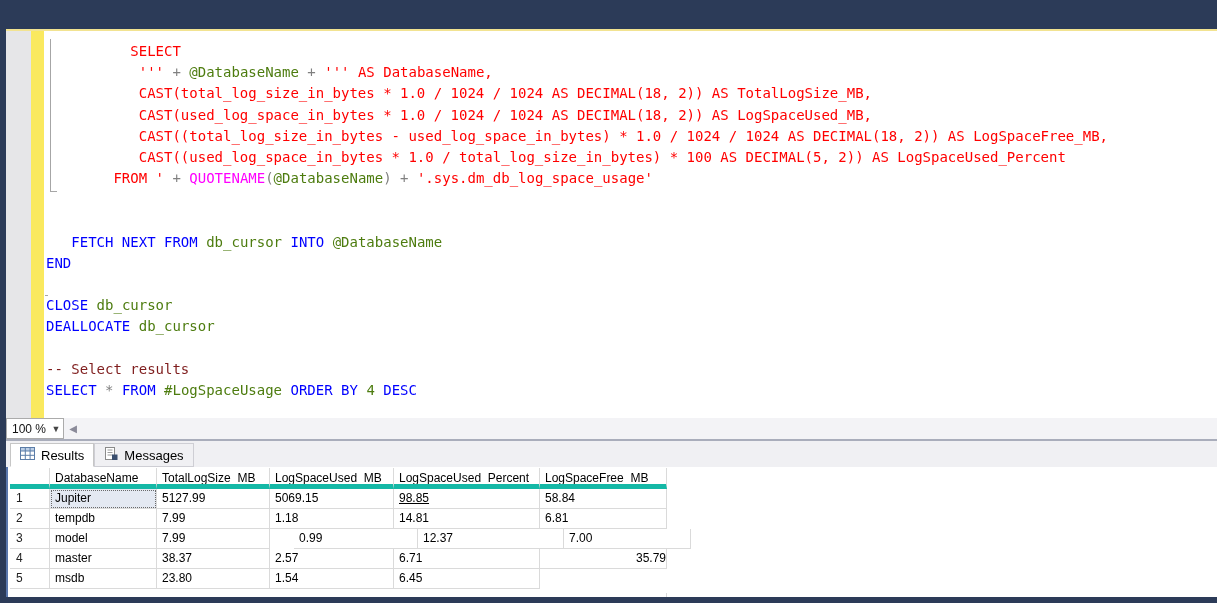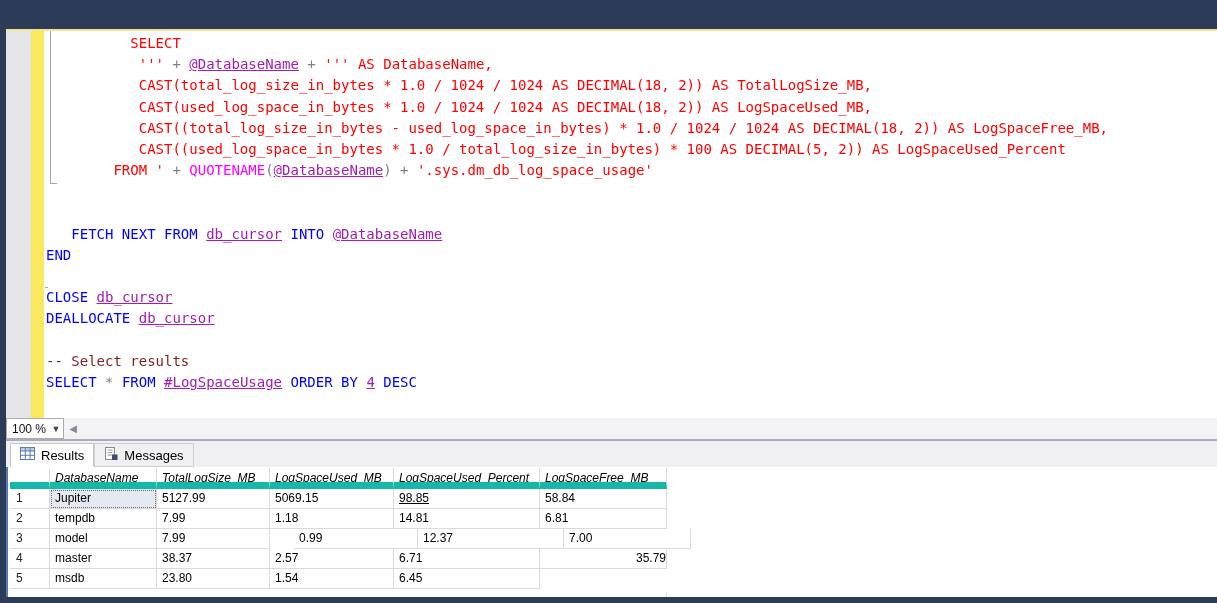--- a/index.html
+++ b/index.html
@@ -12,29 +12,29 @@
            display:flex;align-items:center;padding:0 10px;box-sizing:border-box;gap:10px;cursor:default;}
   .doc-tab .title{font-size:13px;color:#1E2440;white-space:nowrap;overflow:hidden;flex:1;}
   .tab-ico{width:15px;height:15px;display:flex;align-items:center;justify-content:center;flex:0 0 auto;}
   .yellow-line{position:absolute;left:0;top:29px;width:1217px;height:2px;background:#F2E391;}
 
   
   .editor{position:absolute;left:0;top:31px;width:1217px;height:387px;background:#FFFFFF;}
   .left-navy{position:absolute;left:0;top:0;width:6px;height:603px;background:#2C3B58;z-index:5;}
   .gutter{position:absolute;left:6px;top:0;width:25px;height:387px;background:#E6E6E8;}
   .changebar{position:absolute;left:31px;top:0;width:13px;height:387px;background:#FAE95F;}
-  .code-area{position:absolute;left:45px;top:0;right:0;height:387px;background:#fff;overflow:hidden;}
+  .code-area{position:absolute;left:45px;top:8px;right:0;height:387px;background:#fff;overflow:hidden;}
   .fold-line{position:absolute;border-left:1px solid #A6A6A6;border-bottom:1px solid #A6A6A6;width:6px;}
   .fold-a{left:-4px;top:0;height:256px;}
   .fold-b{left:5px;top:0;height:152px;}
   .code{position:absolute;left:1px;top:2px;font-family:"DejaVu Sans Mono","Liberation Mono",monospace;
         font-size:14px;line-height:21.2px;}
   .code-line{white-space:pre;height:21.2px;}
   .tk-kw{color:#0000FF;} .tk-str{color:#FF0000;} .tk-op{color:#808080;}
-  .tk-id{color:#a21caf;text-decoration:underline;} .tk-fn{color:#FF00FF;} .tk-proc{color:#800000;}
+  .tk-id{color:#4d7c0f;} .tk-fn{color:#FF00FF;} .tk-proc{color:#800000;}
   .tk-com{color:#7f1d1d;} .tk-pln{color:#000000;}
 
   
   .status-row{position:absolute;left:6px;top:418px;width:1211px;height:21px;background:#EFEFF2;
               display:flex;align-items:stretch;}
   .zoom-combo{width:58px;background:#FFFFFF;border:1px solid #ABABAB;box-sizing:border-box;
               display:flex;align-items:center;font-size:12px;color:#111;cursor:default;}
   .zoom-combo .zval{flex:1;padding-left:5px;white-space:nowrap;}
   .zoom-combo .zarr{width:14px;color:#444;font-size:9px;text-align:center;}
   .hscroll-btn{width:18px;display:flex;align-items:center;justify-content:center;color:#8A8A99;
@@ -50,21 +50,21 @@
   .rtab.active{background:#FFFFFF;border-bottom-color:#FFFFFF;}
   .rtab.inactive{background:#F0F0F3;border-color:#CECED4;}
   .rtab svg{flex:0 0 auto;}
 
   .results-area{position:absolute;left:6px;top:467px;width:1211px;height:130px;background:#FFFFFF;
                 border-left:2px solid #5A77AC;box-sizing:border-box;}
   .grid{position:absolute;left:2px;top:1px;font-size:12px;color:#000;}
   .g-row{display:flex;}
   .g-cell{box-sizing:border-box;border-right:1px solid #DADADA;border-bottom:1px solid #DADADA;
           height:20px;line-height:19px;padding-left:5px;white-space:nowrap;overflow:hidden;background:#fff;}
-  .g-head .g-cell{height:21px;line-height:20px;border-bottom:7px solid #14b8a6;font-style:italic;}
+  .g-head .g-cell{height:21px;line-height:20px;border-bottom:5px solid #14b8a6;}
   .g-rowhead{padding-left:6px;color:#222;}
   .g-cell.sel{background:#E4E9F2;outline:1px dotted #6A6A6A;outline-offset:-2px;}
 
   .bottom-navy{position:absolute;left:0;top:597px;width:1217px;height:6px;background:#2C3B58;}
 </style>
 </head>
 <body>
 
 <div class="app">
 

